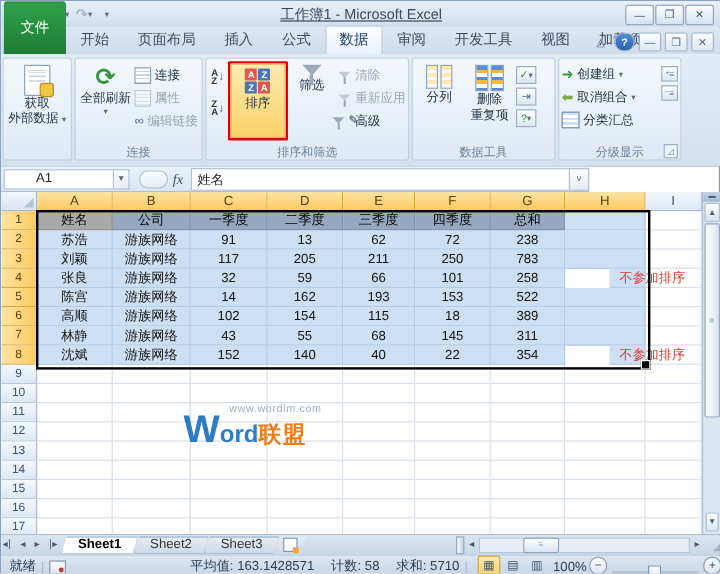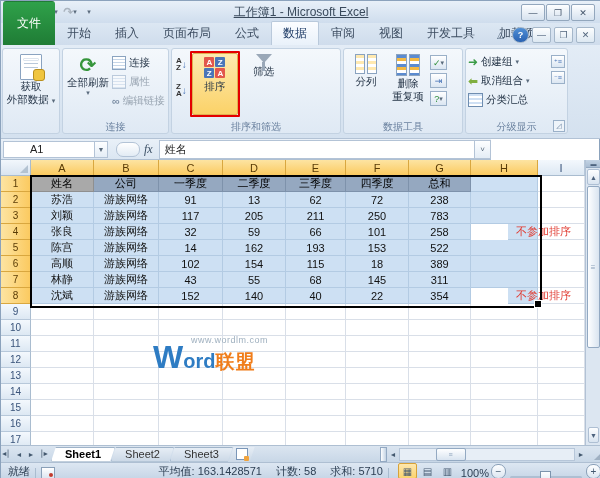--- a/index.html
+++ b/index.html
@@ -208,27 +208,27 @@
       <div class="wbtn">—</div>
       <div class="wbtn">❐</div>
       <div class="wbtn">✕</div>
     </div>
   </div>
 
   <div id="tabrow">
     <div style="display:flex;align-items:flex-end;">
         <div class="rtab file">文件</div>
         <div class="rtab">开始</div>
+        <div class="rtab">页面布局</div>
         <div class="rtab">插入</div>
-        <div class="rtab">页面布局</div>
         <div class="rtab">公式</div>
         <div class="rtab active">数据</div>
         <div class="rtab">审阅</div>
+        <div class="rtab">开发工具</div>
         <div class="rtab">视图</div>
-        <div class="rtab">开发工具</div>
         <div class="rtab">加载项</div>
       </div>
     <div class="tabicons">
       <div class="tico noborder">△</div>
       <div class="tico help">?</div>
       <div class="tico">—</div>
       <div class="tico">❐</div>
       <div class="tico">✕</div>
     </div>
   </div>
@@ -296,20 +296,38 @@
                 <span class="s2">Z</span>
                 <span class="s2">Z</span>
                 <span class="s1">A</span>
               </div>
             <div class="bl">排序</div>
           </div>
         </div>
         <div class="bigbtn">
           <div class="funnel"></div>
           <div class="bl">筛选</div>
+        </div>
+        <div class="smallcol">
+          <div class="sitem gray">
+              <span class="ic12">
+                <span class="funnel small" style="border-top-color:#c3ccd6"></span>
+              </span>
+              <span>清除</span>
+            </div>
+          <div class="sitem gray">
+              <span class="ic12">
+                <span class="funnel small" style="border-top-color:#c3ccd6"></span>
+              </span>
+              <span>重新应用</span>
+            </div>
+          <div class="sitem">
+              <span class="ic12"><span class="funnel small"></span>✎</span>
+              <span>高级</span>
+            </div>
         </div>
       </div>
       <div class="grp-label">排序和筛选</div>
     </div>
 
     <div class="grp" style="width:120px">
       <div class="grp-body">
         <div class="bigbtn" style="width:40px">
           <div class="ic-split">
               <i></i>

